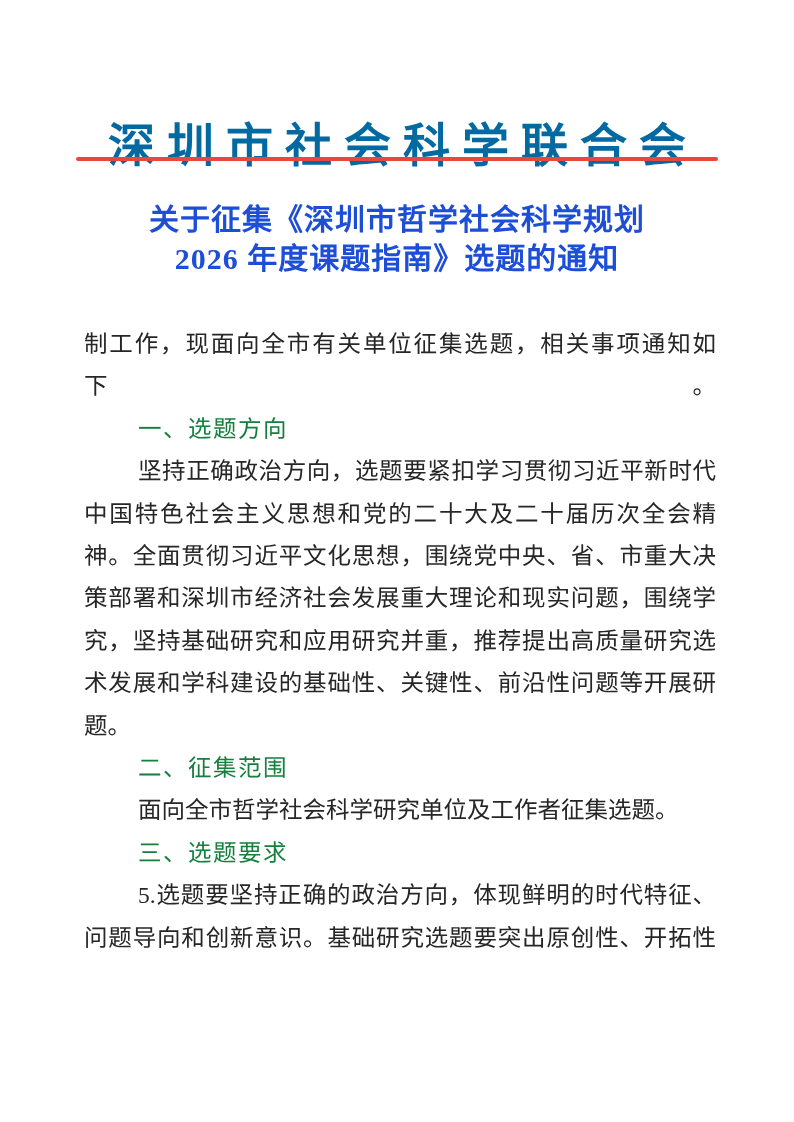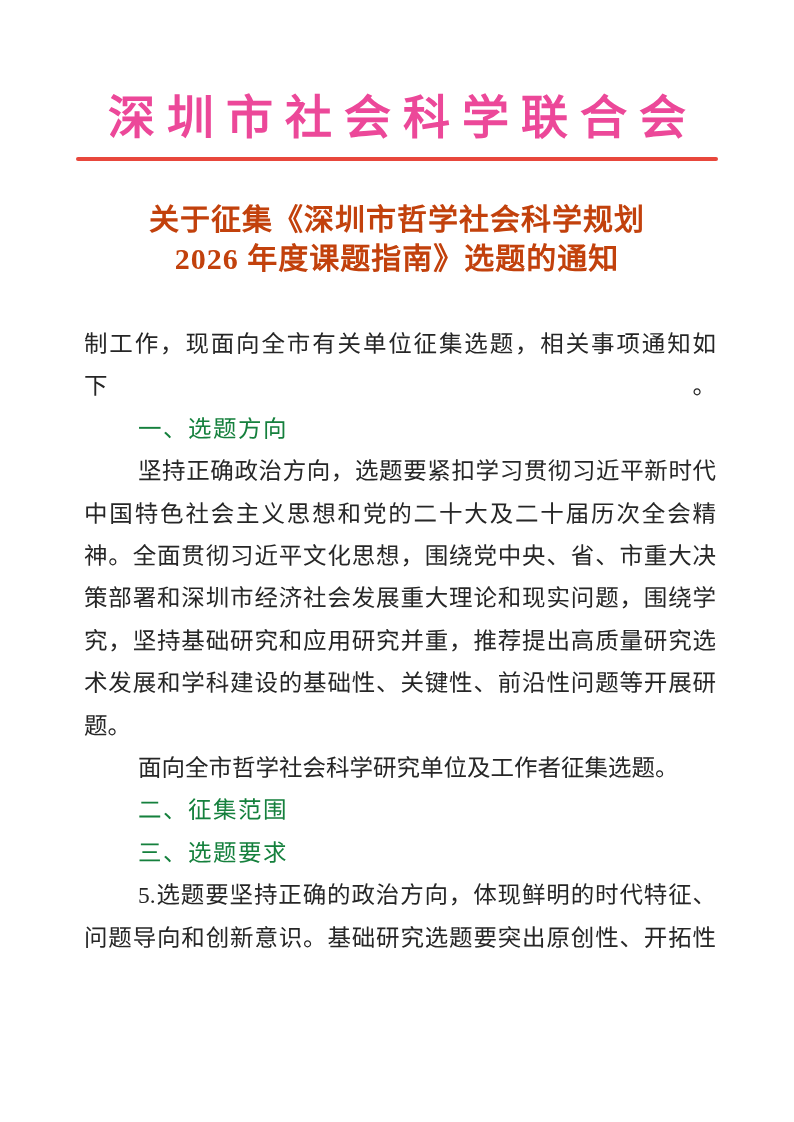--- a/index.html
+++ b/index.html
@@ -46,21 +46,21 @@
   .doc-title {
     position: absolute;
     top: 200px;
     left: 0; right: 0;
     margin: 0;
     text-align: center;
     font-size: 30px;
     line-height: 39px;
     font-weight: 700;
     letter-spacing: 1px;
-    color: #c2410c;
+    color: #1d4ed8;
   }
   
   .doc-body {
     position: absolute;
     top: 323px;
     left: 84px;
     width: 632px;
     font-size: 23.5px;
     line-height: 42.4px;
     color: #262626;
@@ -81,39 +81,39 @@
     letter-spacing: 1.5px;
     color: #15803d;
   }
 </style>
 </head>
 <body>
 
 <div class="page">
 
   <header class="letterhead">
-    <div class="org-name" style="color: #ec4899;">深圳市社会科学联合会</div>
+    <div class="org-name" style="color: #0369a1; margin-top: 28px;">深圳市社会科学联合会</div>
     <div class="letterhead-rule" style="background: rgb(232, 71, 60);"></div>
   </header>
 
   <h1 class="doc-title">
     <span class="doc-title-line">关于征集《深圳市哲学社会科学规划</span><br>
     <span class="doc-title-line">2026 年度课题指南》选题的通知</span>
   </h1>
 
   <main class="doc-body" id="doc-body">
       <div class="line body full">制工作，现面向全市有关单位征集选题，相关事项通知如下。</div>
       <div class="line heading indent">一、选题方向</div>
       <div class="line body indent full">坚持正确政治方向，选题要紧扣学习贯彻习近平新时代</div>
       <div class="line body full">中国特色社会主义思想和党的二十大及二十届历次全会精</div>
       <div class="line body full">神。全面贯彻习近平文化思想，围绕党中央、省、市重大决</div>
       <div class="line body full">策部署和深圳市经济社会发展重大理论和现实问题，围绕学</div>
       <div class="line body full">究，坚持基础研究和应用研究并重，推荐提出高质量研究选</div>
       <div class="line body full">术发展和学科建设的基础性、关键性、前沿性问题等开展研</div>
       <div class="line body">题。</div>
+      <div class="line heading indent">二、征集范围</div>
       <div class="line body indent">面向全市哲学社会科学研究单位及工作者征集选题。</div>
-      <div class="line heading indent">二、征集范围</div>
       <div class="line heading indent">三、选题要求</div>
       <div class="line body indent full">5.选题要坚持正确的政治方向，体现鲜明的时代特征、</div>
       <div class="line body full">问题导向和创新意识。基础研究选题要突出原创性、开拓性</div>
     </main>
 
 </div>
 
 </body></html>

